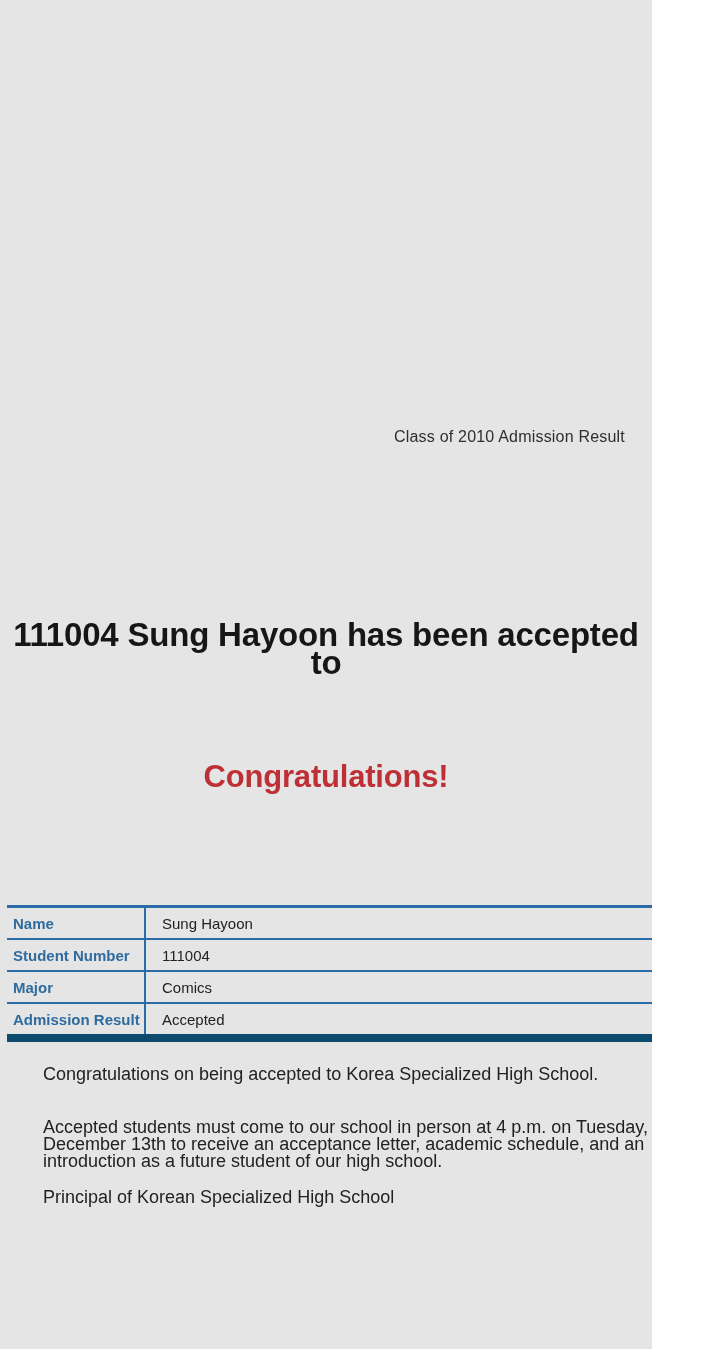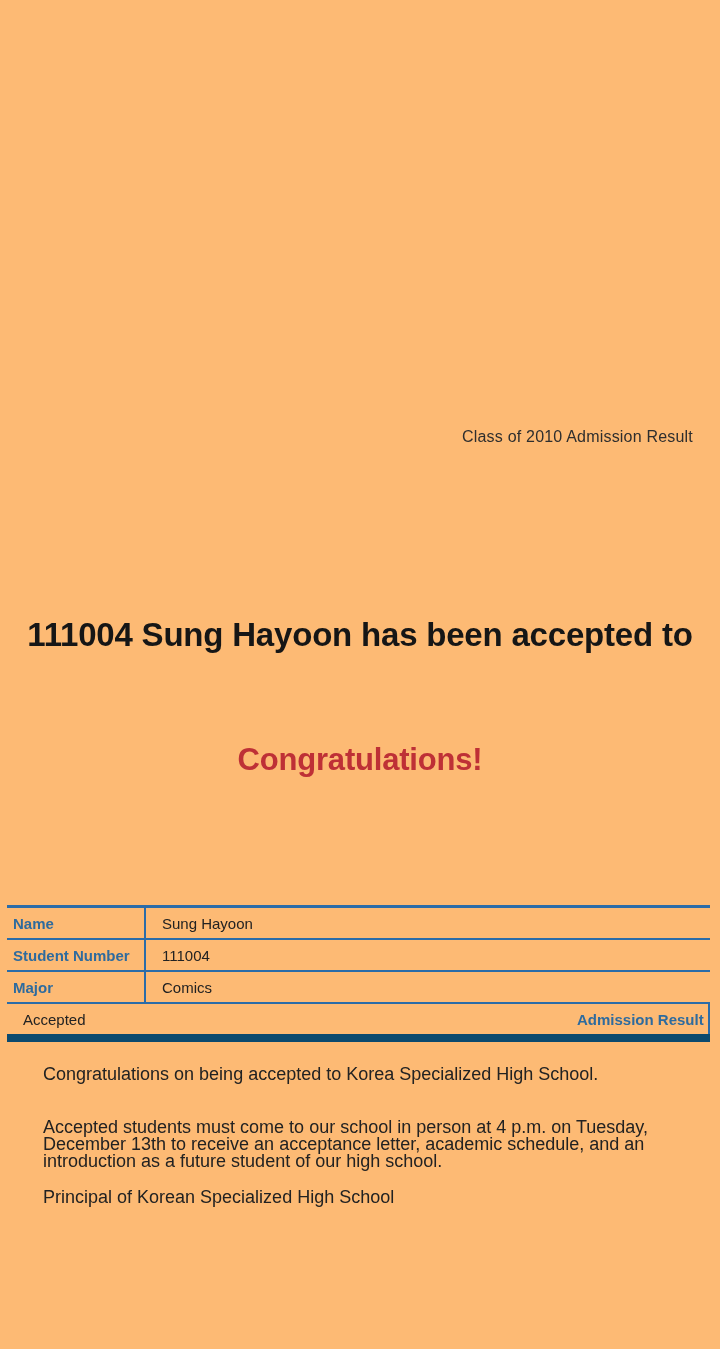--- a/index.html
+++ b/index.html
@@ -1,20 +1,20 @@
 <!DOCTYPE html>
 <html><head>
 <meta charset="utf-8">
 <style>
   html, body { margin: 0; padding: 0; background: #ffffff; }
   .page {
     position: relative;
-    width: 720px;
+    width: 652px;
     height: 1349px;
-    background: #fdba74;
+    background: #e5e5e5;
     overflow: hidden;
     font-family: "Liberation Sans", sans-serif;
     color: #1c1c1c;
   }
 
   
   .header-note {
     position: absolute;
     top: 427px;
     right: 27px;
@@ -35,21 +35,21 @@
     font-size: 33px;
     line-height: 28px;
     letter-spacing: -0.2px;
   }
   .headline .line1 { color: #161616; }
   .headline .line2 { color: #3a6e9e; }
 
   
   .congrats {
     position: absolute;
-    top: 743px;
+    top: 760px;
     left: 0;
     width: 100%;
     text-align: center;
     font-weight: bold;
     font-size: 31px;
     line-height: 34px;
     color: #be3036;
     letter-spacing: -0.2px;
   }
 
@@ -122,22 +122,22 @@
     </div>
     <div class="result-row">
       <div class="cell label">Student Number</div>
       <div class="cell value">111004</div>
     </div>
     <div class="result-row">
       <div class="cell label">Major</div>
       <div class="cell value">Comics</div>
     </div>
     <div class="result-row">
+      <div class="cell label">Admission Result</div>
       <div class="cell value">Accepted</div>
-      <div class="cell label">Admission Result</div>
     </div>
   </div>
 
   <div class="body-text">
     <p class="p1">Congratulations on being accepted to Korea Specialized High School.</p>
     <p class="p2">
       <span>Accepted students must come to our school in person at 4 p.m. on Tuesday,</span><br>
       <span>December 13th to receive an acceptance letter, academic schedule, and an</span><br>
       <span>introduction as a future student of our high school.</span>
     </p>

